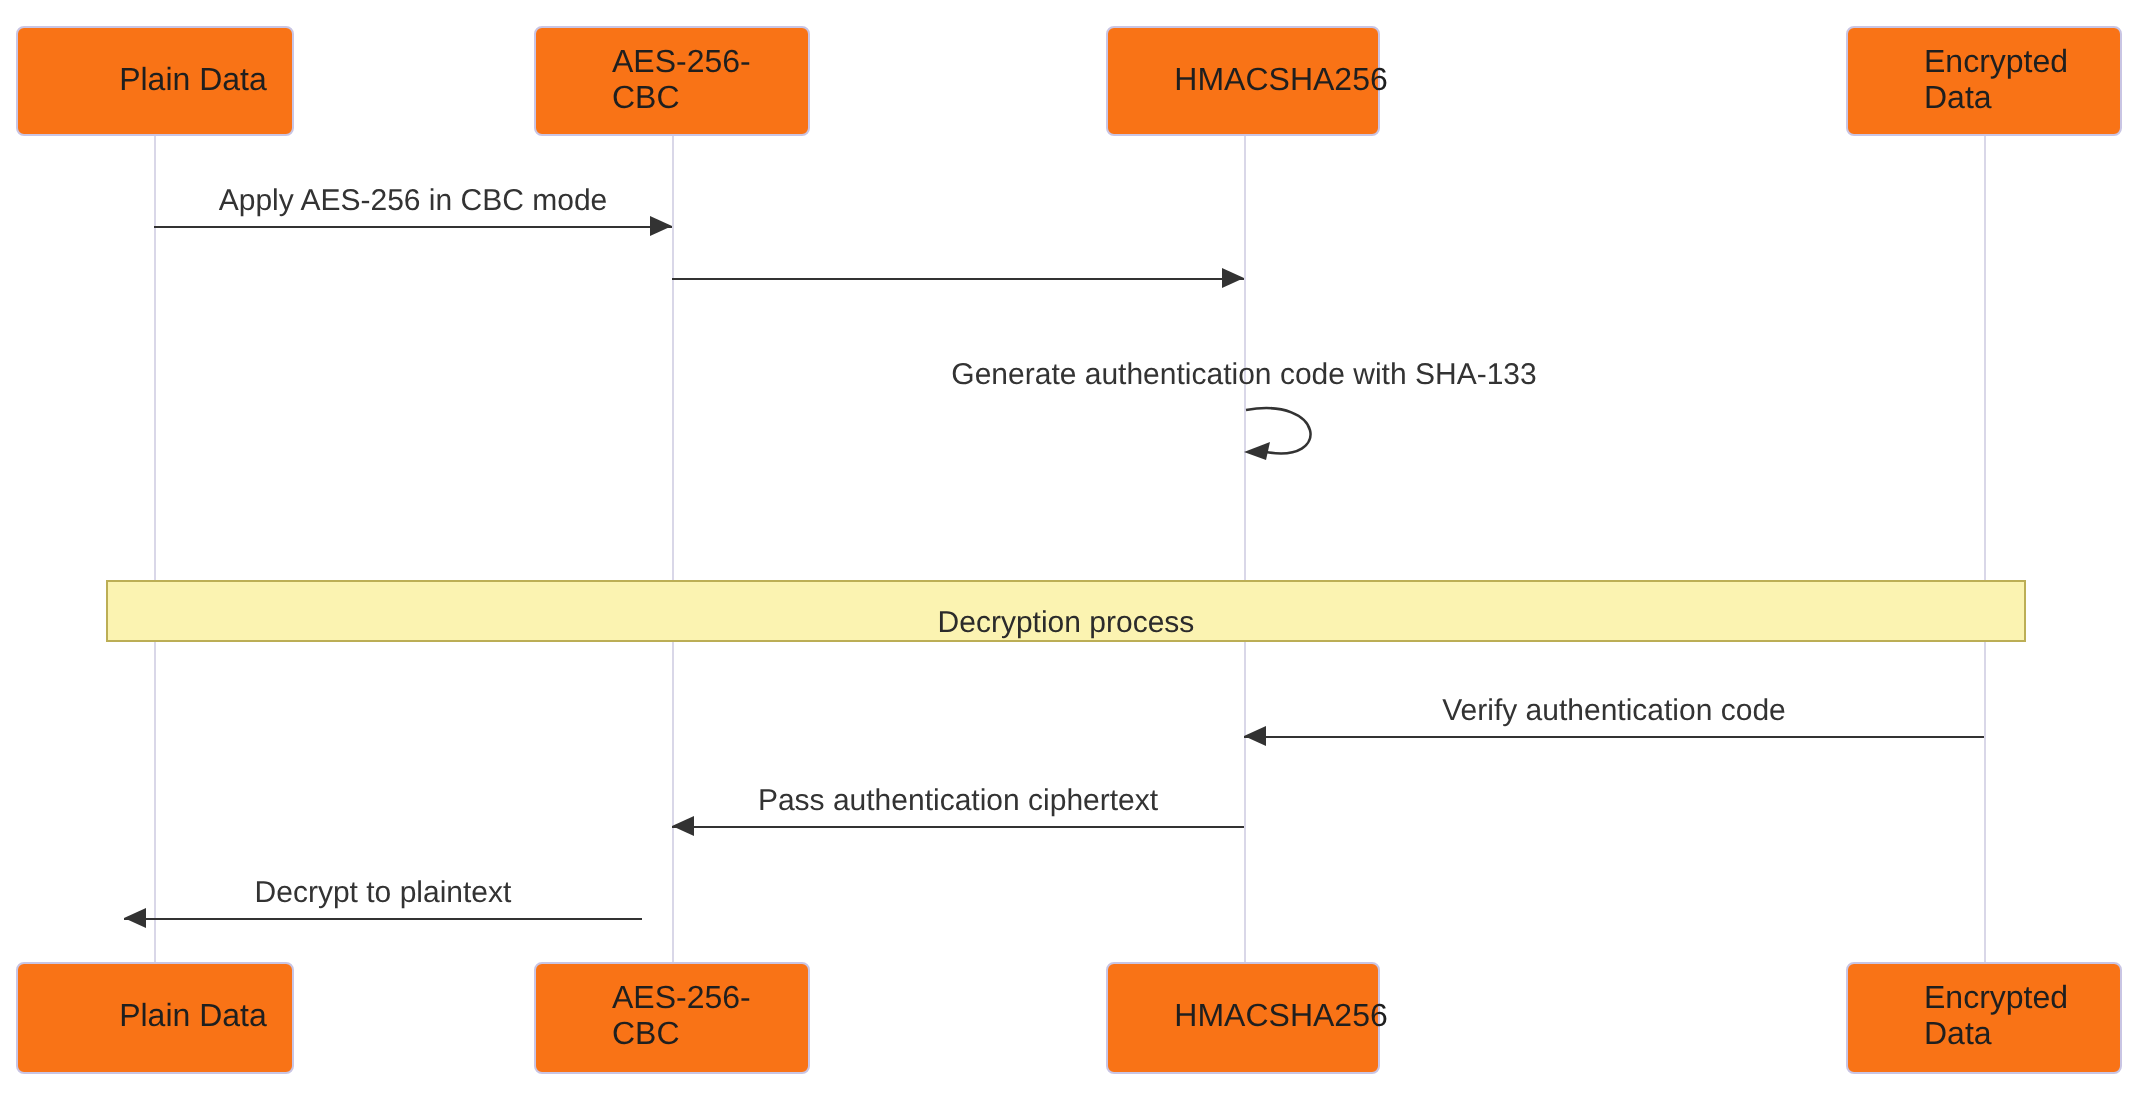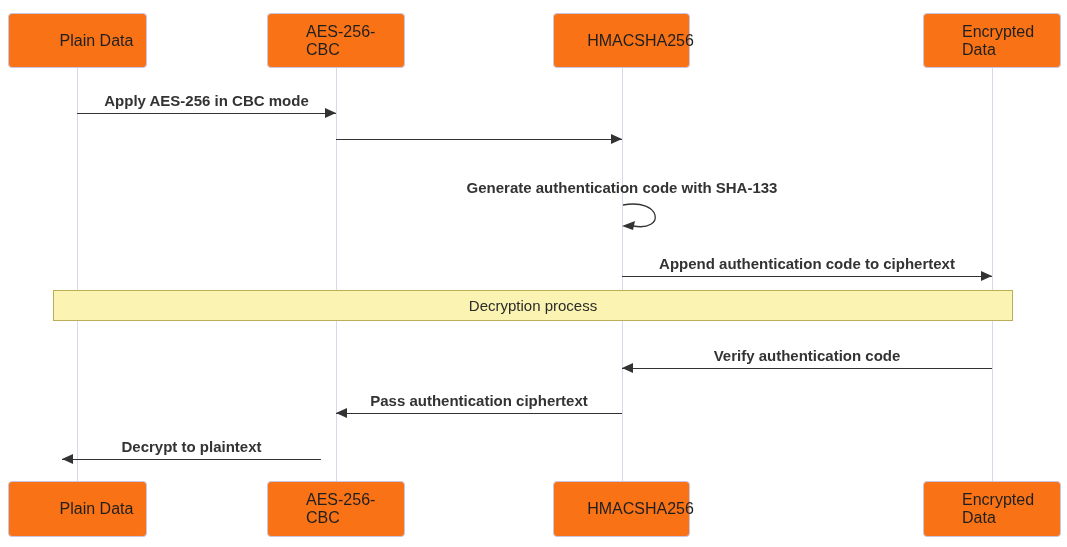--- a/index.html
+++ b/index.html
@@ -2,29 +2,29 @@
 <html><head>
 <meta charset="utf-8">
 <style>
   html,body{margin:0;padding:0;background:#ffffff;width:1067px;height:547px;overflow:hidden;
     font-family:"Liberation Sans", sans-serif;}
   .stage{position:relative;width:1067px;height:547px;background:#ffffff;}
   .lifeline{position:absolute;width:1px;top:68px;height:414px;background:#d9d7e8;}
   .actor{position:absolute;height:55px;background:#f97316;border:1px solid #c9c5e4;border-radius:4px;
     display:flex;align-items:center;justify-content:center;font-size:16px;color:#1f1f1f;box-sizing:border-box;padding-left:38px;}
   .msg{position:absolute;}
-  .msg-label{height:18px;line-height:18px;text-align:center;font-size:15px;color:#333333;white-space:nowrap;font-weight:bold;}
+  .msg-label{height:18px;line-height:18px;text-align:center;font-size:15px;color:#333333;white-space:nowrap;}
   .msg-line{position:relative;height:1px;background:#333333;margin-top:3px;}
   .head-r{position:absolute;right:0;top:-5px;width:0;height:0;display:block;
     border-left:11px solid #333333;border-top:5px solid transparent;border-bottom:5px solid transparent;}
   .head-l{position:absolute;left:0;top:-5px;width:0;height:0;display:block;
     border-right:11px solid #333333;border-top:5px solid transparent;border-bottom:5px solid transparent;}
   .selfloop{position:absolute;left:622px;top:201px;}
   .note{position:absolute;left:53px;top:290px;width:960px;height:31px;background:#fbf3b1;
-    border:1px solid #bcae55;box-sizing:border-box;display:flex;align-items:center;justify-content:center;
+    border:1px solid #bcae55;box-sizing:border-box;display:flex;align-items:flex-end;justify-content:center;
     font-size:15px;color:#2b2b2b;}
 </style>
 </head>
 <body>
 
 <div class="stage">
 
   <div class="lifeline" style="left:77px"></div>
   <div class="lifeline" style="left:336px"></div>
   <div class="lifeline" style="left:622px"></div>
@@ -57,26 +57,20 @@
   </div>
 
   <div class="msg" style="left:422px;top:179px;width:400px">
     <div class="msg-label">Generate authentication code with SHA-133</div>
   </div>
   <svg class="selfloop" width="52" height="32" viewBox="0 0 52 32">
     <path d="M1,4 C40,-3 44,31 11,25" fill="none" stroke="#333333" stroke-width="1.3"></path>
     <polygon points="0,25 13,20 11,29" fill="#333333"></polygon>
   </svg>
 
-  <div class="msg" style="left:622px;top:255px;width:370px">
-    <div class="msg-label">Append authentication code to ciphertext</div>
-    <div class="msg-line">
-        <i class="head-r"></i>
-      </div>
-  </div>
 
   <div class="note">
     <span>Decryption process</span>
   </div>
 
   <div class="msg" style="left:622px;top:347px;width:370px">
     <div class="msg-label">Verify authentication code</div>
     <div class="msg-line">
         <i class="head-l"></i>
       </div>

